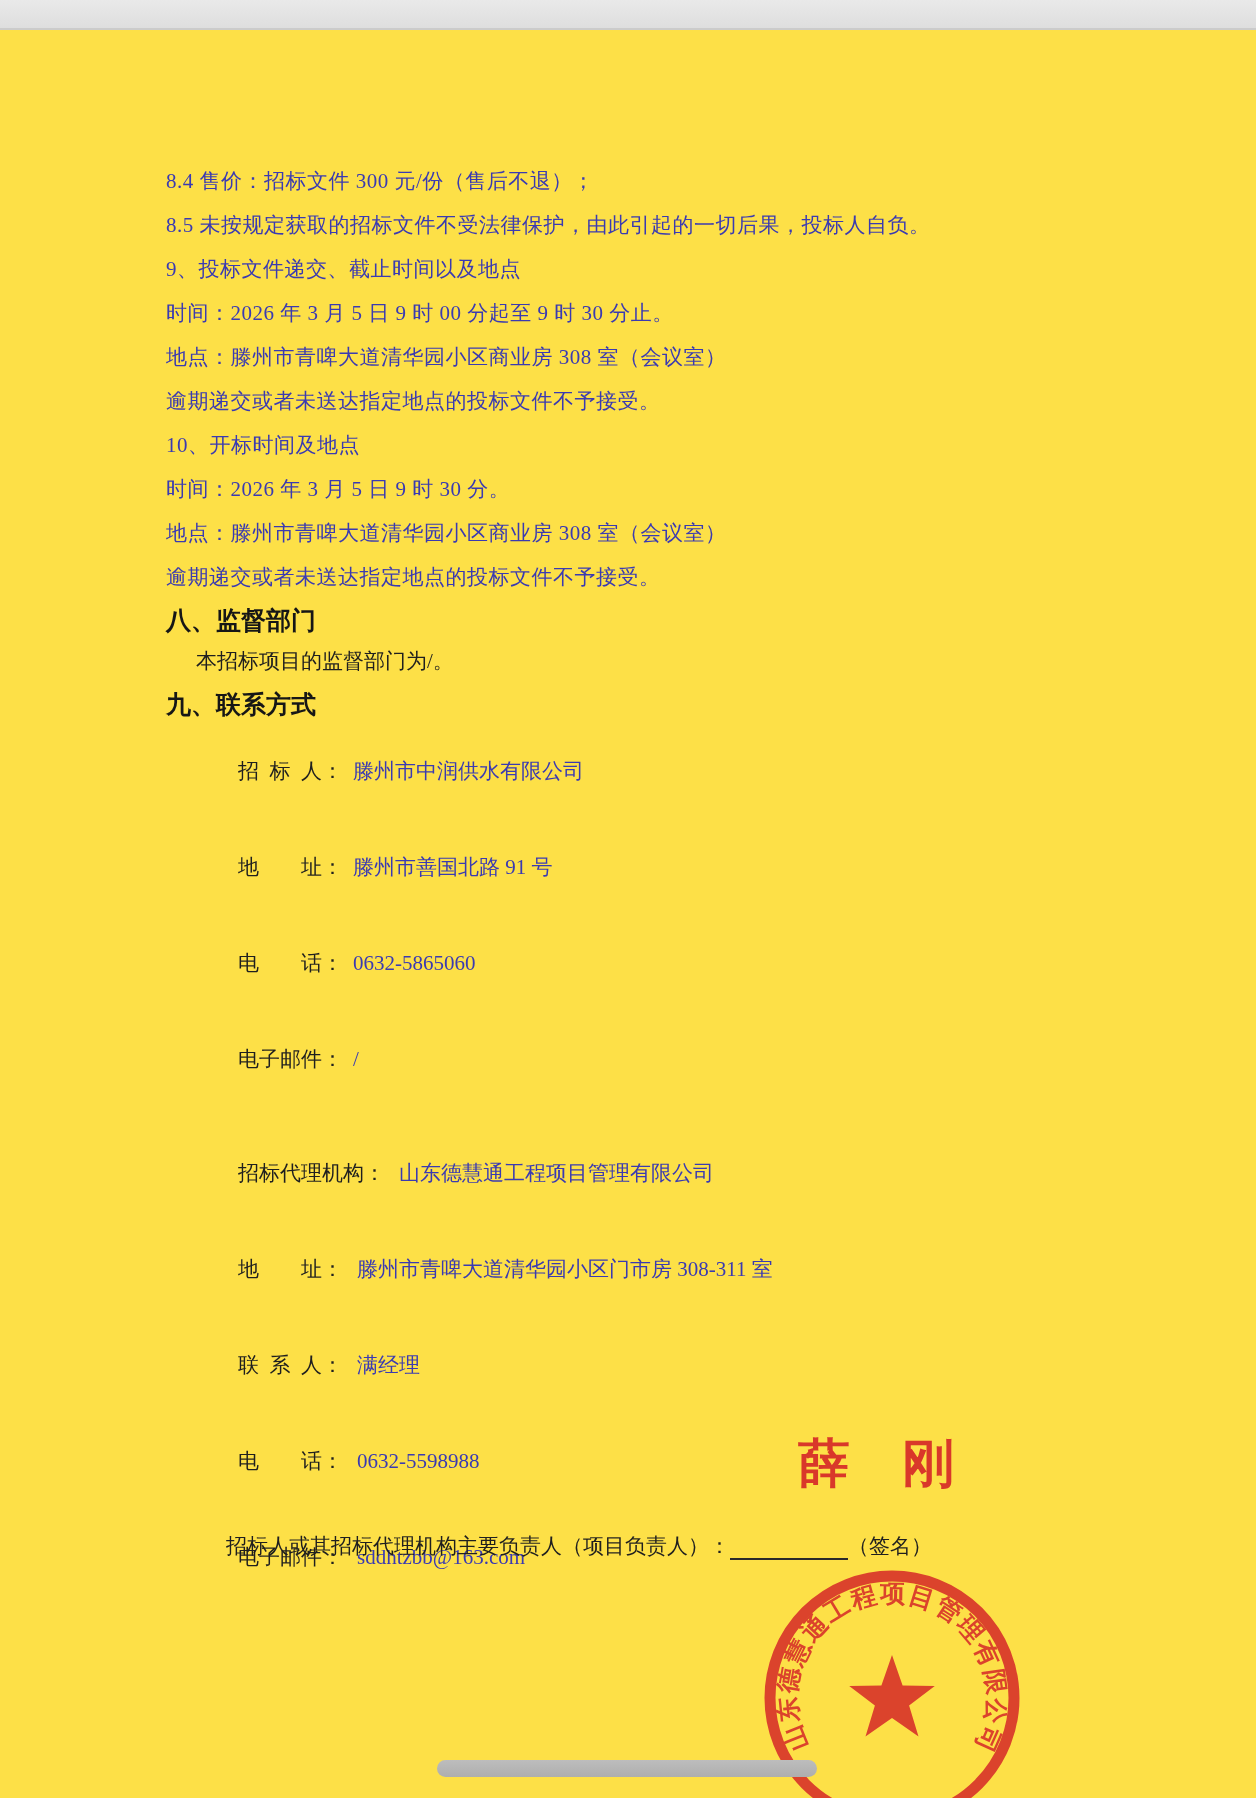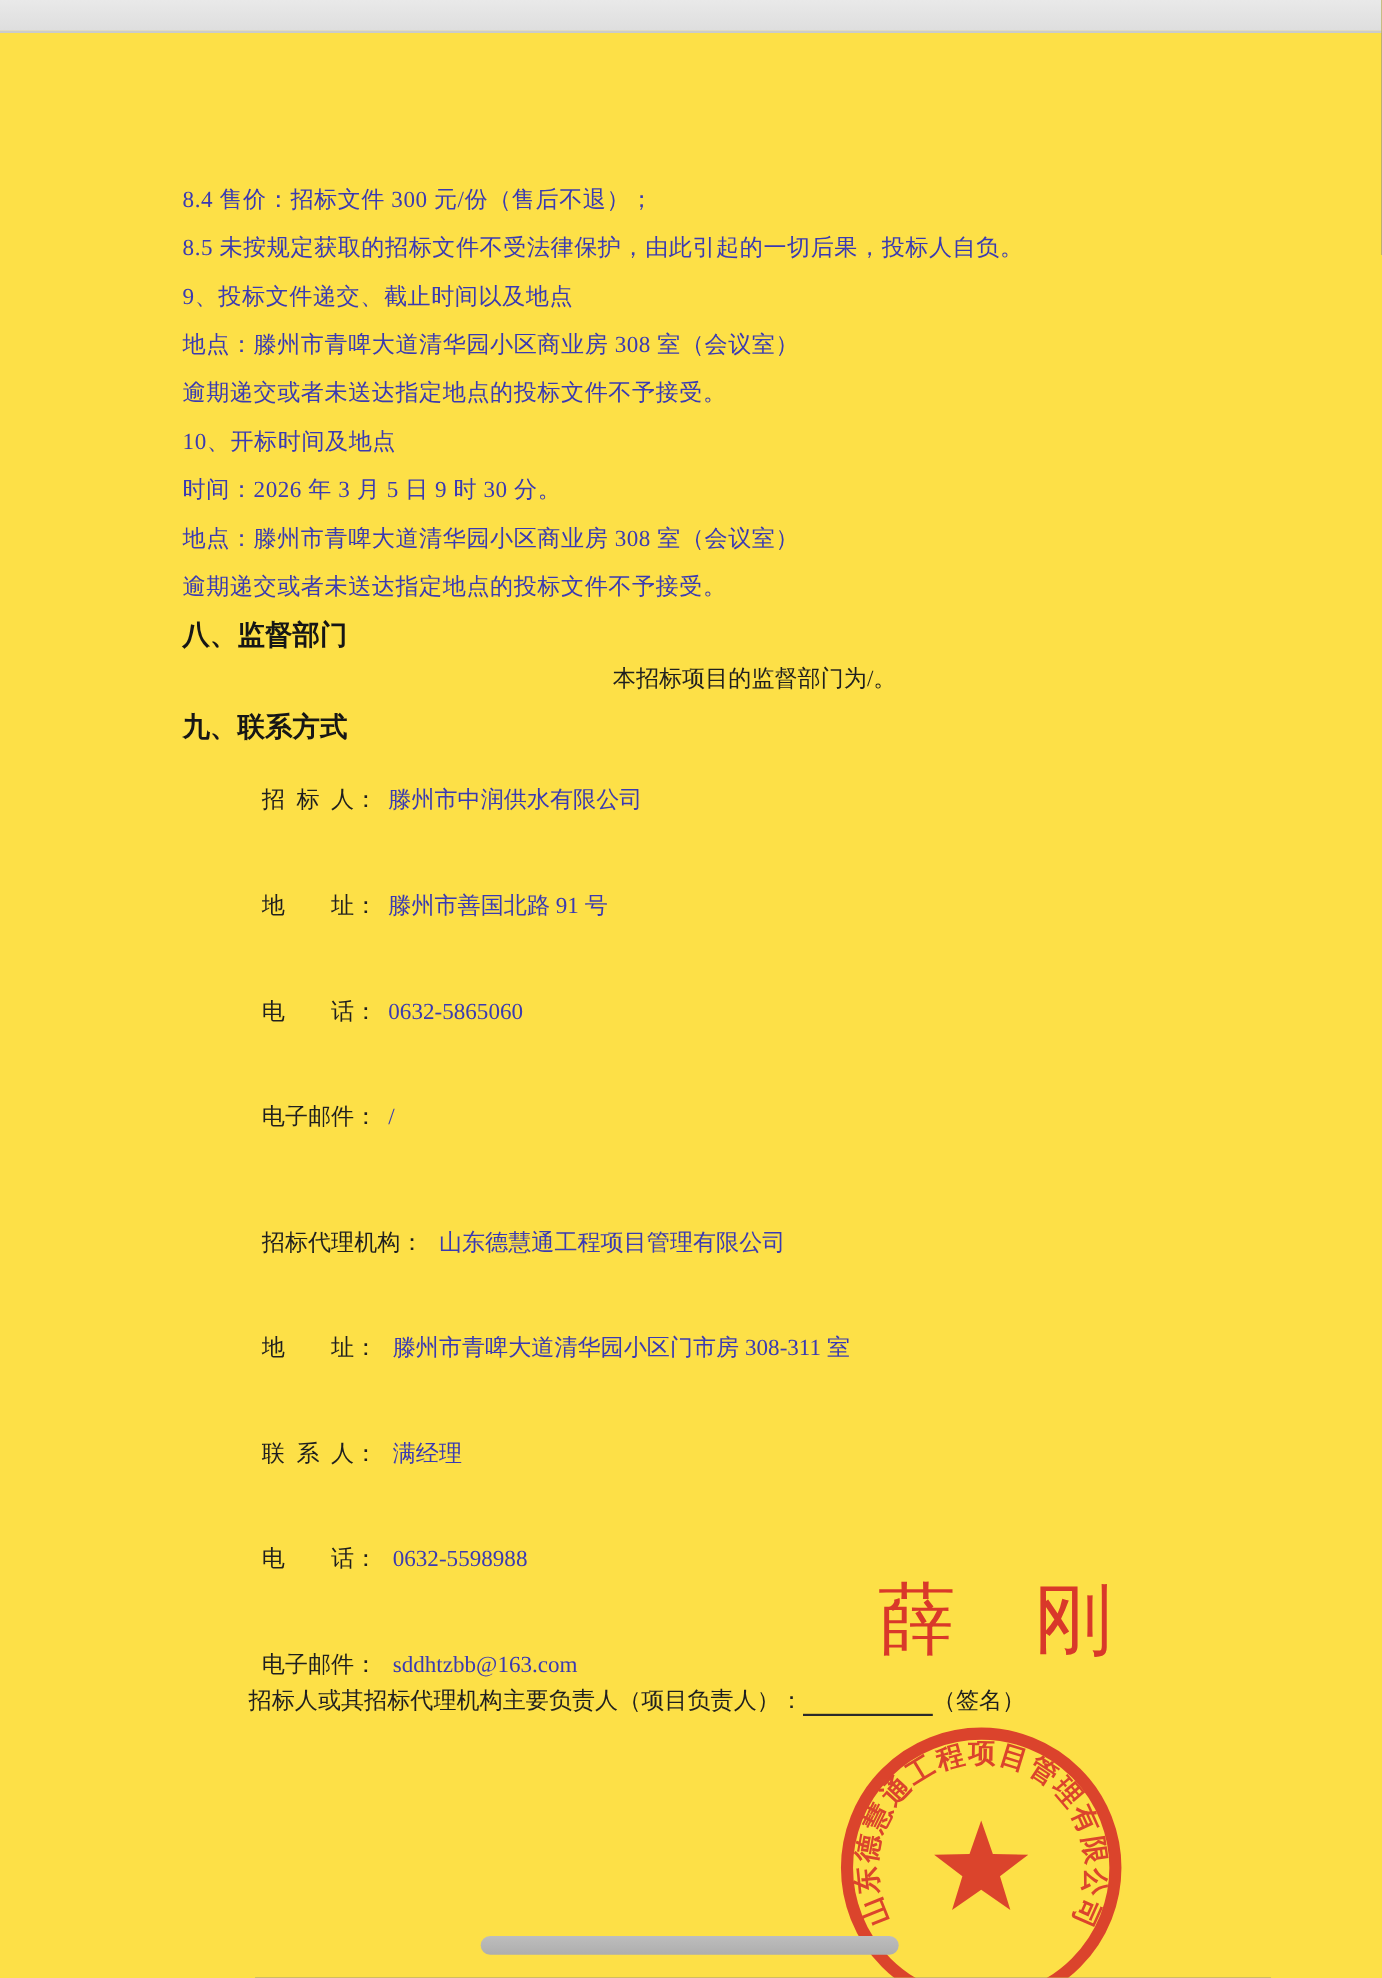--- a/index.html
+++ b/index.html
@@ -11,58 +11,59 @@
   
   .topbar{position:absolute;left:0;top:0;width:1256px;height:28px;
     background:linear-gradient(#e9e9e9,#dedede);border-bottom:2px solid #cbcbcb;}
   
   .doc{position:absolute;left:166px;top:168px;width:1010px;}
   .doc p{margin:0 0 18px 0;font-size:21px;line-height:26px;color:#3a3ab2;
     letter-spacing:0.5px;}
   .h-black{font-family:Liberation Mono, monospace;
     font-weight:bold;color:#161616;font-size:25px;line-height:30px;margin:3px 0 10px 0;}
   .body-black{color:#1f1f1f;font-size:21px;line-height:26px;margin:0 0 18px 0;
-    padding-left:30px;text-align:center;}
+    padding-left:30px;}
   .rows{padding-left:30px;}
   .row{font-size:21px;line-height:26px;margin:0 0 18px 0;white-space:pre;}
   .row .lbl{color:#1f1f1f;}
   .row .val{color:#3a3ab2;margin-left:10px;}
   .rows.agency{margin-top:36px;}
   .rows.agency .val{margin-left:14px;}
   
   .sigline{position:absolute;left:205px;top:1504px;font-size:21px;line-height:28px;
     color:#1f1f1f;white-space:pre;}
   .sealline{position:absolute;left:413px;top:1602px;font-size:21px;line-height:28px;
     color:#1f1f1f;white-space:pre;}
   .uline{display:inline-block;border-bottom:2px solid #2a2a2a;height:22px;
     vertical-align:bottom;}
   .uline.sig{width:118px;}
   .uline.seal{width:252px;}
   
   .redname{position:absolute;left:798px;top:1438px;z-index:3;
-    font-size:71px;line-height:1;font-weight:normal;color:#d9382a;
+    font-size:52px;line-height:1;font-weight:bold;color:#d9382a;
     font-family:"Liberation Serif","DejaVu Serif",serif;white-space:pre;}
   
   .stamp{position:absolute;left:752px;top:1558px;width:280px;height:280px;
     z-index:2;opacity:0.93;}
   
   .handle{position:absolute;left:437px;top:1760px;width:380px;height:17px;
     border-radius:9px;background:linear-gradient(#bdbdbd,#aeaeae);z-index:4;}
 </style>
 </head>
 <body>
 
 <div id="screen">
 
   <div class="topbar"></div>
 
   <div class="doc">
     <p>8.4 售价：招标文件 300 元/份（售后不退）；</p>
     <p>8.5 未按规定获取的招标文件不受法律保护，由此引起的一切后果，投标人自负。</p>
     <p>9、投标文件递交、截止时间以及地点</p>
+    <p>时间：2026 年 3 月 5 日 9 时 00 分起至 9 时 30 分止。</p>
     <p>地点：滕州市青啤大道清华园小区商业房 308 室（会议室）</p>
     <p>逾期递交或者未送达指定地点的投标文件不予接受。</p>
     <p>10、开标时间及地点</p>
     <p>时间：2026 年 3 月 5 日 9 时 30 分。</p>
     <p>地点：滕州市青啤大道清华园小区商业房 308 室（会议室）</p>
     <p>逾期递交或者未送达指定地点的投标文件不予接受。</p>
 
     <div class="h-black">八、监督部门</div>
     <div class="body-black">本招标项目的监督部门为/。</div>
 

